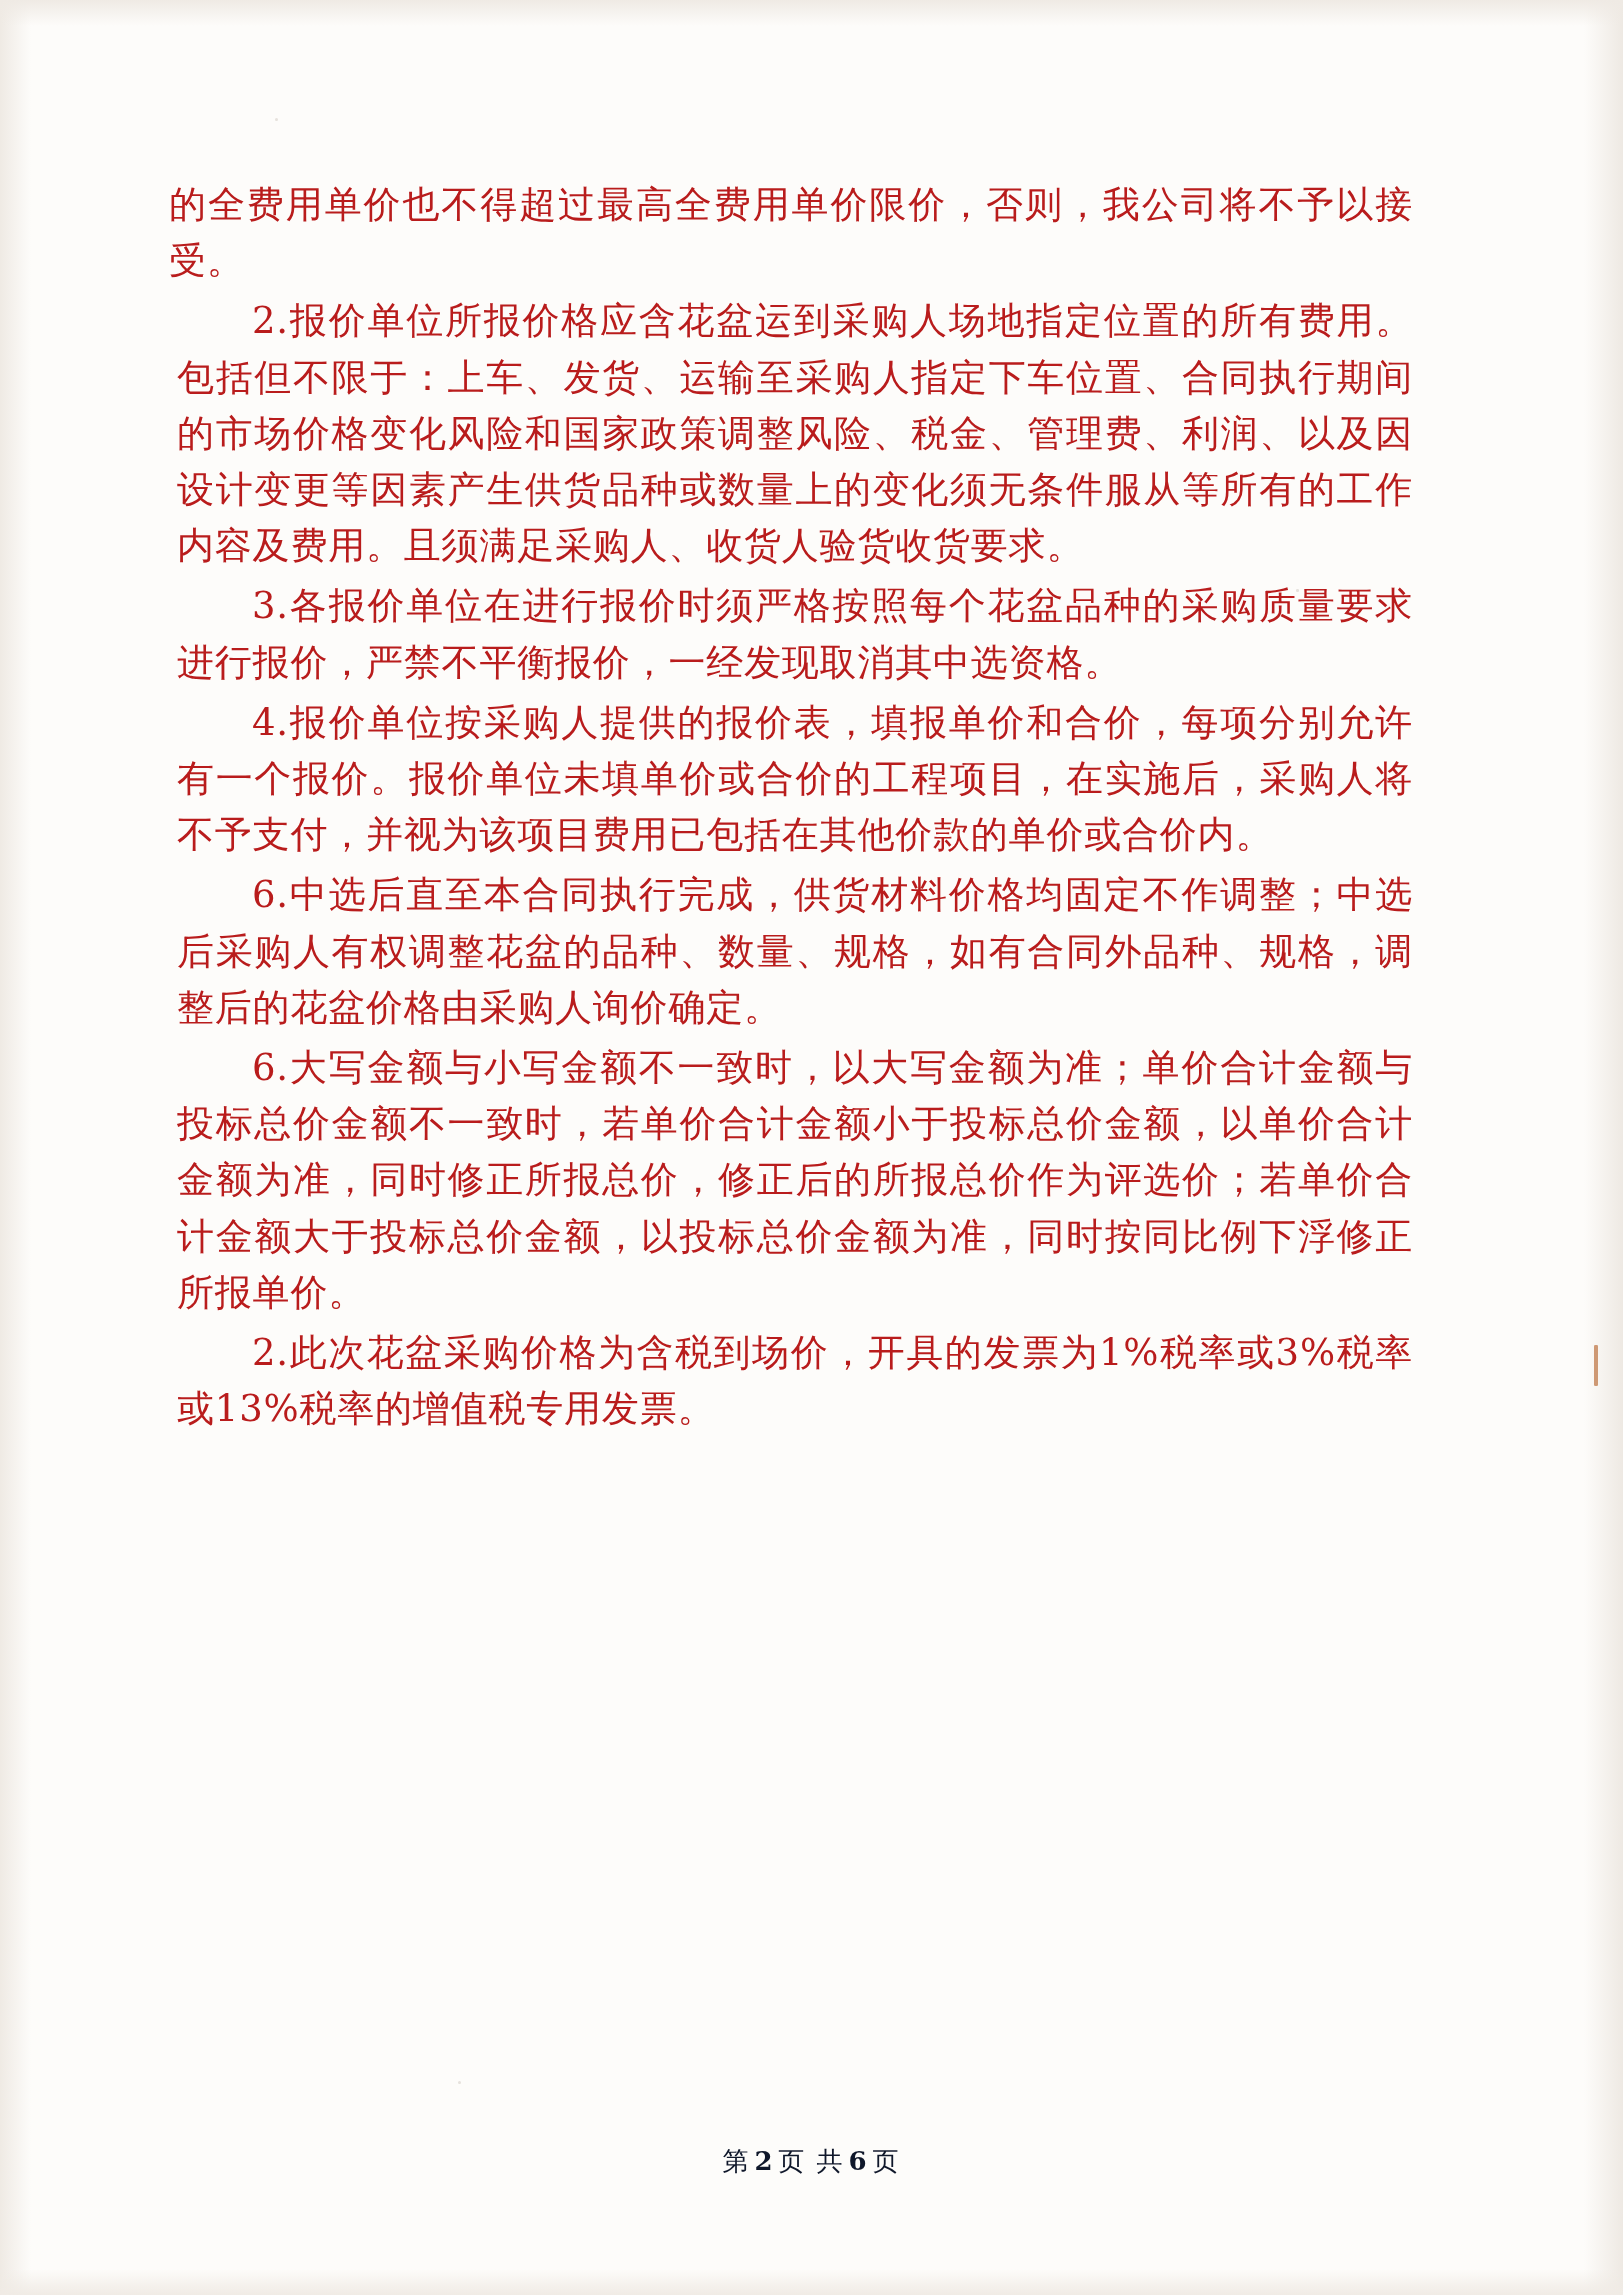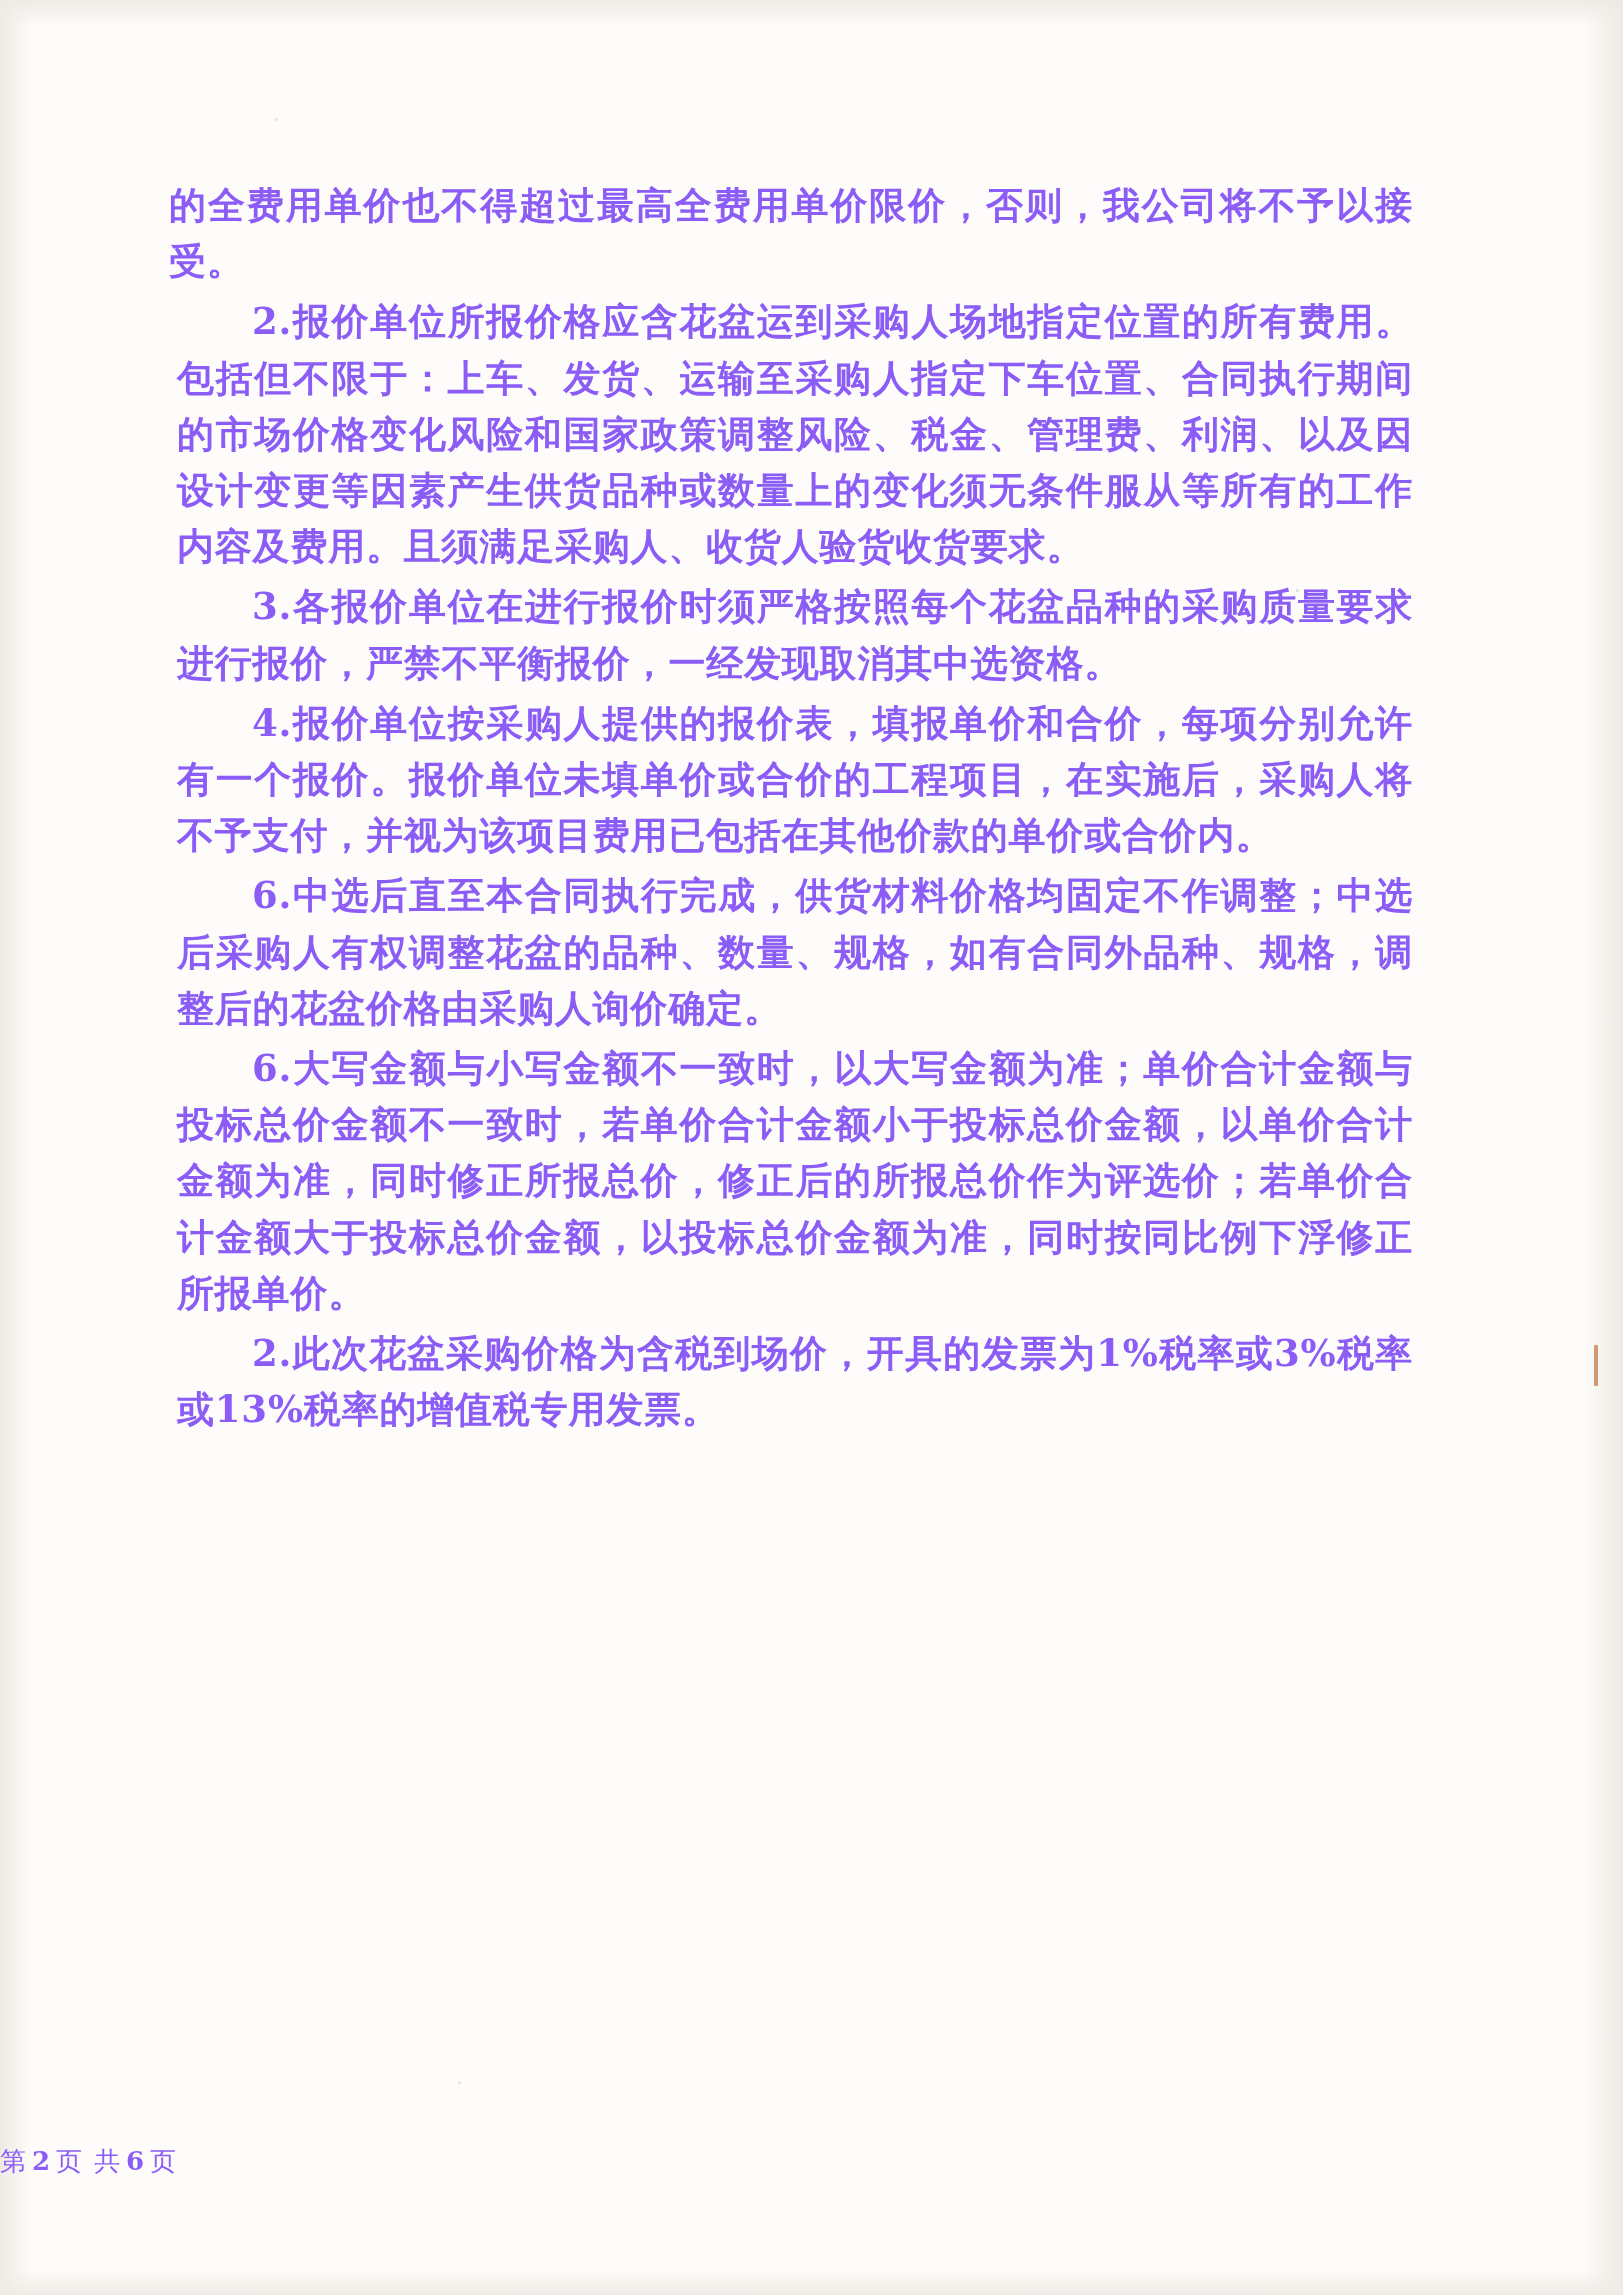--- a/index.html
+++ b/index.html
@@ -47,36 +47,36 @@
     top: 177px;
     width: 1244px;
   }
   .para {
     font-size: 37px;
     line-height: 1.52;
     letter-spacing: 0.8px;
     text-align: justify;
     text-justify: inter-ideograph;
     margin: 0 0 3.9px 0;
-    color: #8b5cf6;
-    font-weight: 700;
+    color: #b91c1c;
+    font-weight: 400;
   }
   .para.indent {
     text-indent: 75px;
     margin-left: 8px;
   }
   .footer {
     position: absolute;
     left: 0;
     right: 0;
     top: 2144px;
-    text-align: left;
+    text-align: center;
     font-size: 26px;
     letter-spacing: 2px;
-    color: #8b5cf6;
+    color: #0f172a;
   }
   .footer-num {
     font-family: "DejaVu Serif", "Liberation Serif", serif;
     font-weight: 700;
     padding: 0 3.9px;
   }
   .margin-mark {
     position: absolute;
     right: 25px;
     top: 1345px;

